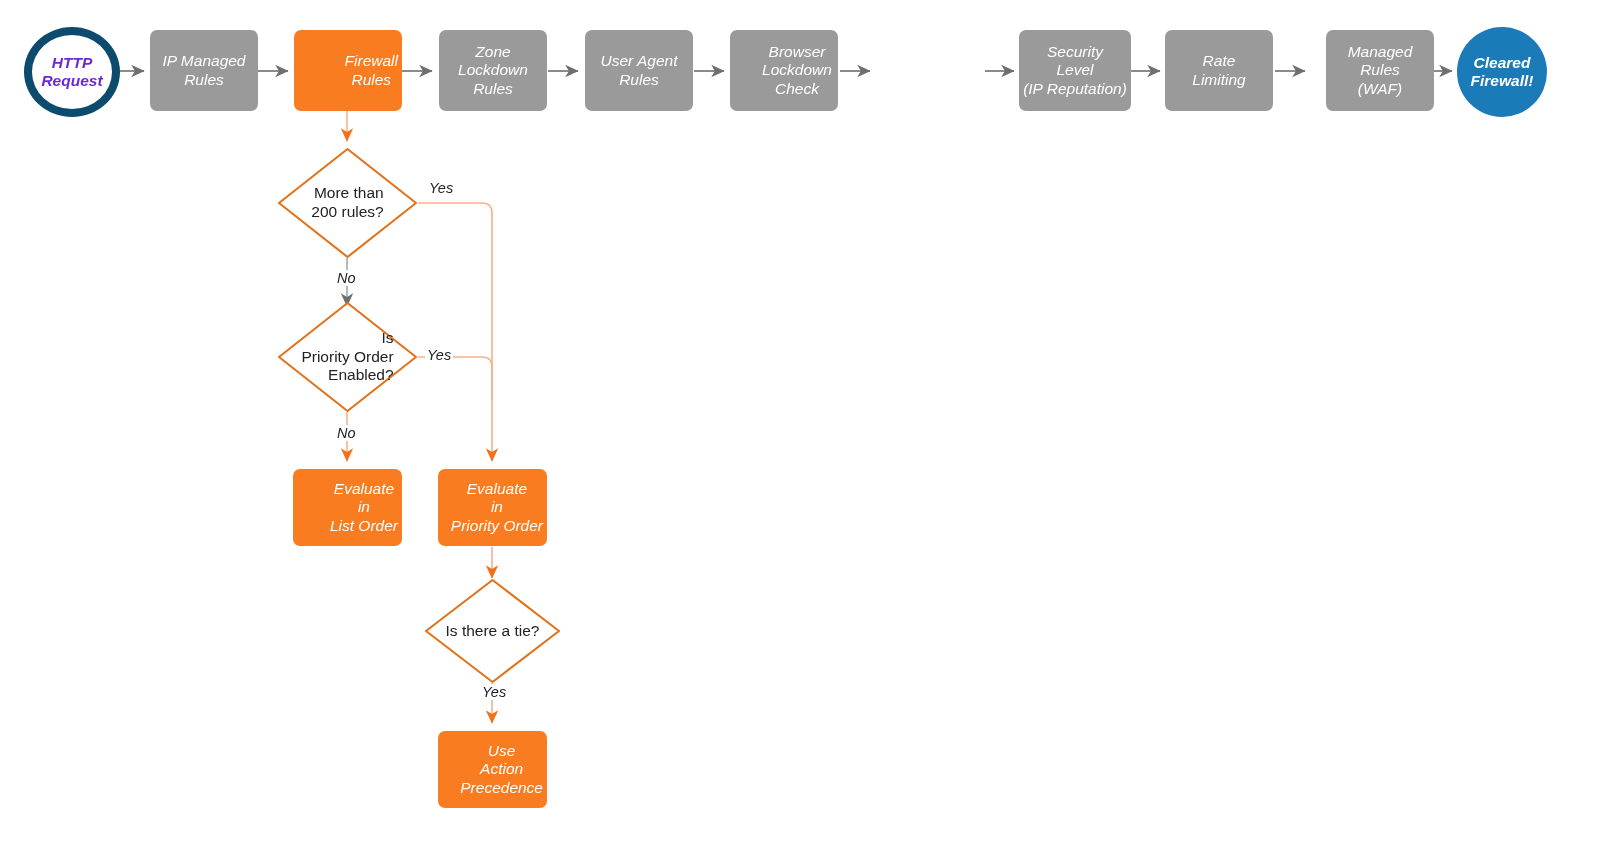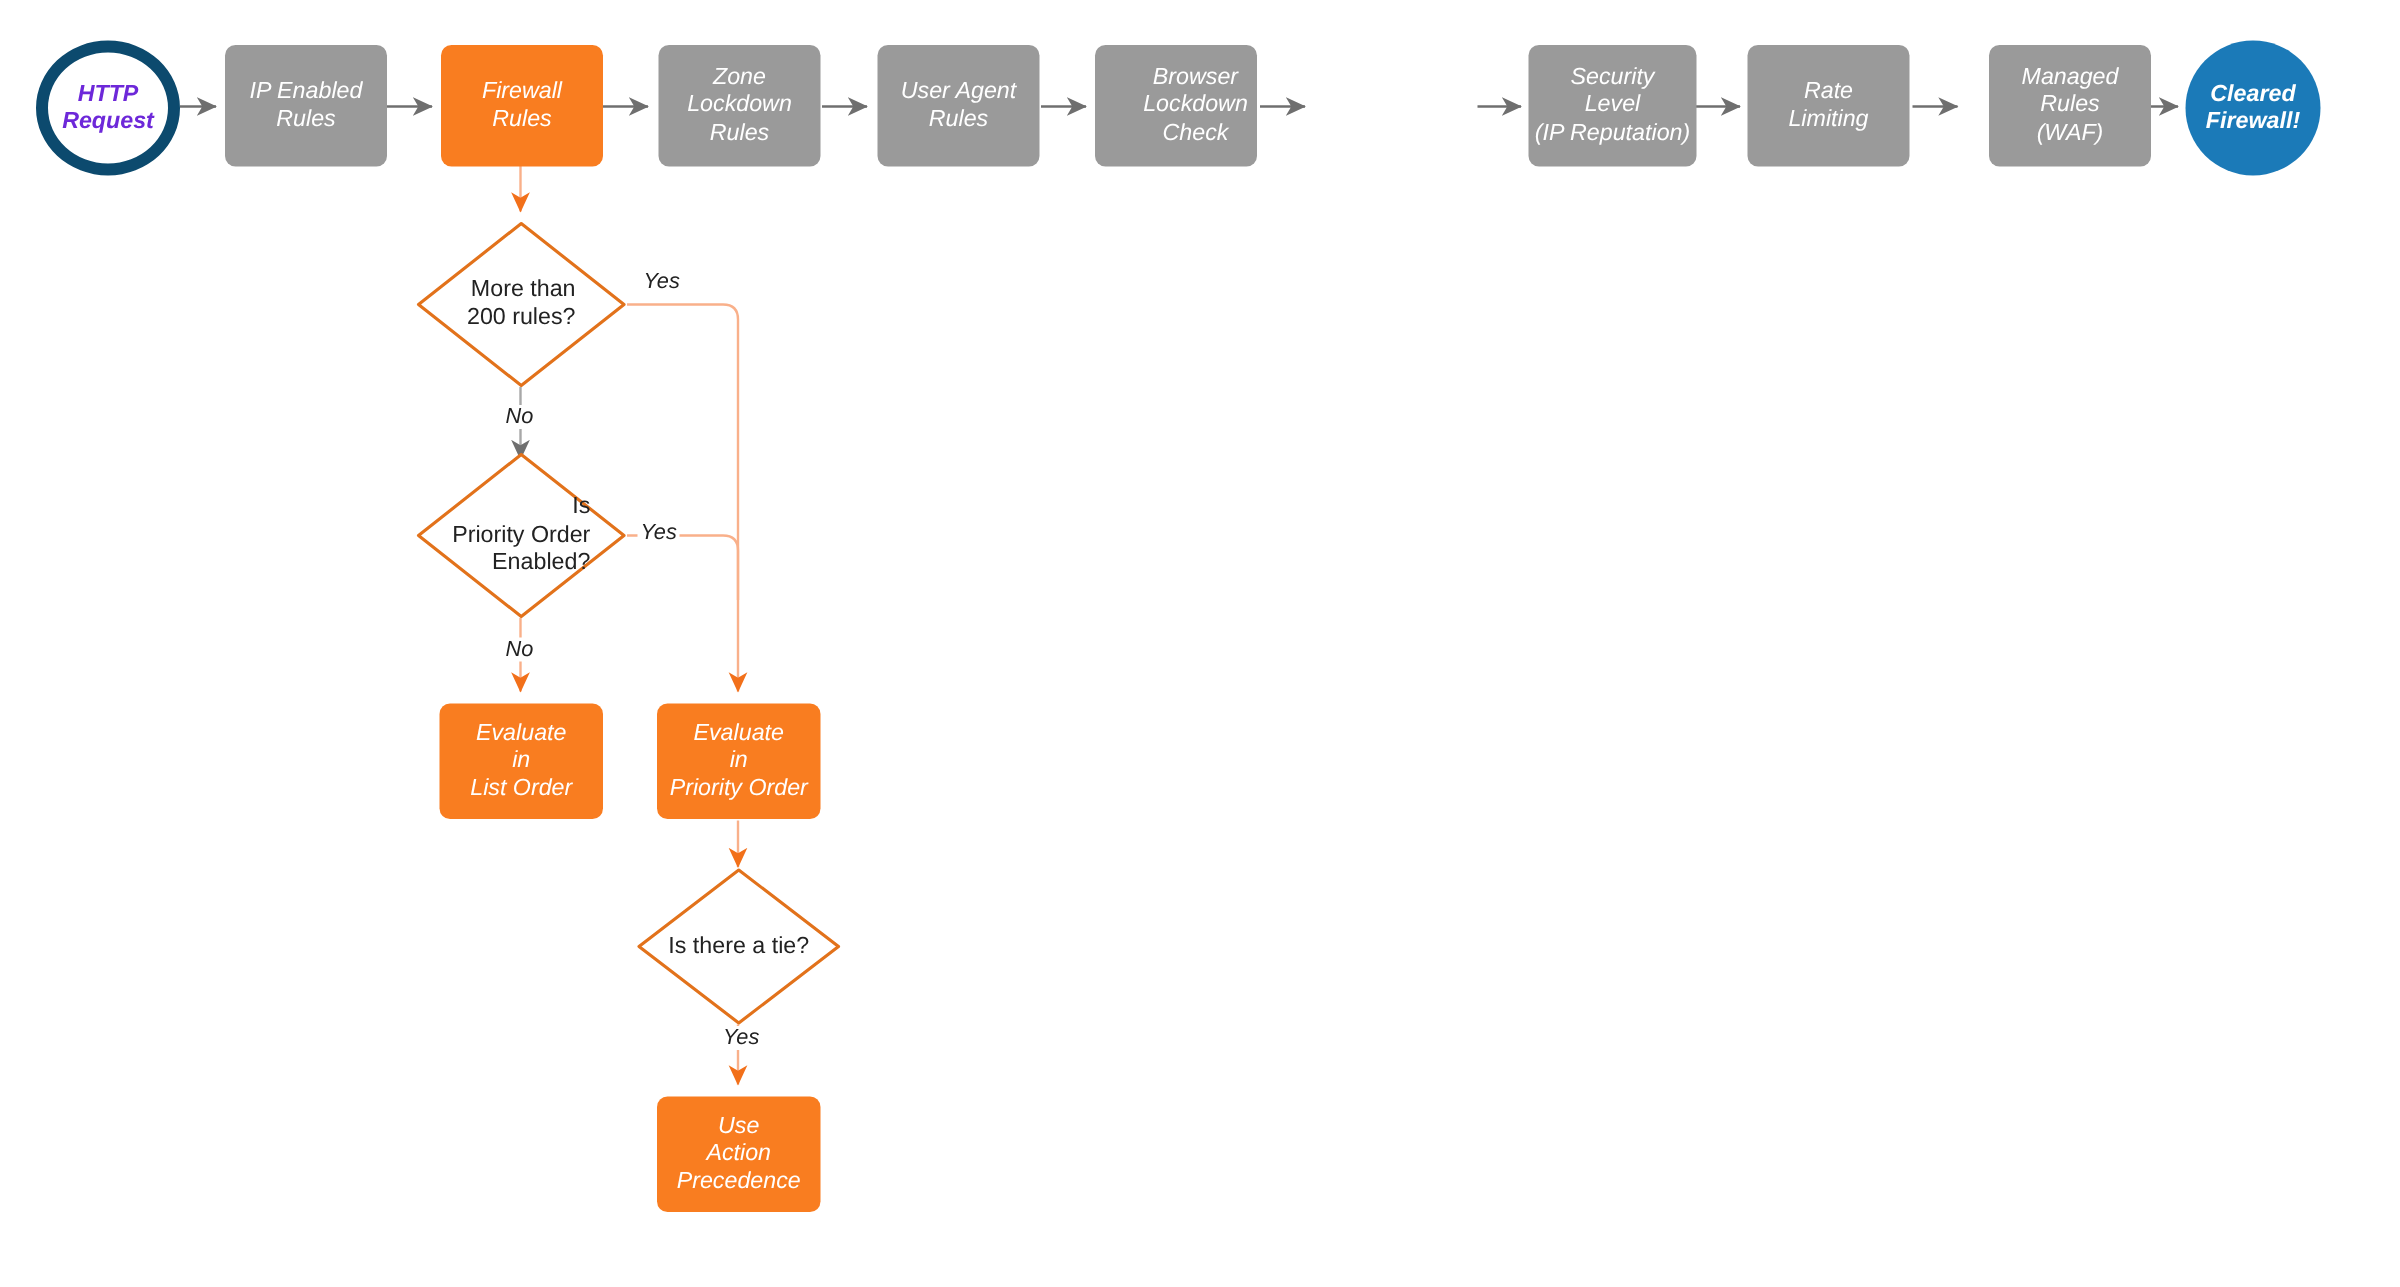--- a/index.html
+++ b/index.html
@@ -35,21 +35,21 @@
     line-height: 1.18;
   }
   .proc {
     border-radius: 7px;
     font-style: italic;
     font-size: 15.5px;
     color: #ffffff;
     padding: 2px 4px;
   }
   .proc.gray  { background: #9a9a9a; }
-  .proc.orange{ background: #f97d20; }
+  .proc.orange{ background: #f97d20; justify-content: flex-end; }
 
   .terminator {
     border-radius: 50%;
     font-style: italic;
     font-weight: bold;
     font-size: 15.5px;
   }
   .terminator.outline {
     background: #ffffff;
     border: 8px solid #0c4a6e;
@@ -157,21 +157,21 @@
 
   <div class="node terminator outline" style="left:24px; top:27px; width:96px; height:90px;">
     <div>
       <span class="ln">HTTP</span>
       <span class="ln">Request</span>
     </div>
   </div>
 
   <div class="node proc gray" style="left:150px; top:30px; width:108px; height:81px;">
     <div>
-      <span class="ln">IP Enabled</span>
+      <span class="ln">IP Managed</span>
       <span class="ln">Rules</span>
     </div>
   </div>
 
   <div class="node proc orange" style="left:294px; top:30px; width:108px; height:81px;">
     <div>
       <span class="ln">Firewall</span>
       <span class="ln">Rules</span>
     </div>
   </div>

